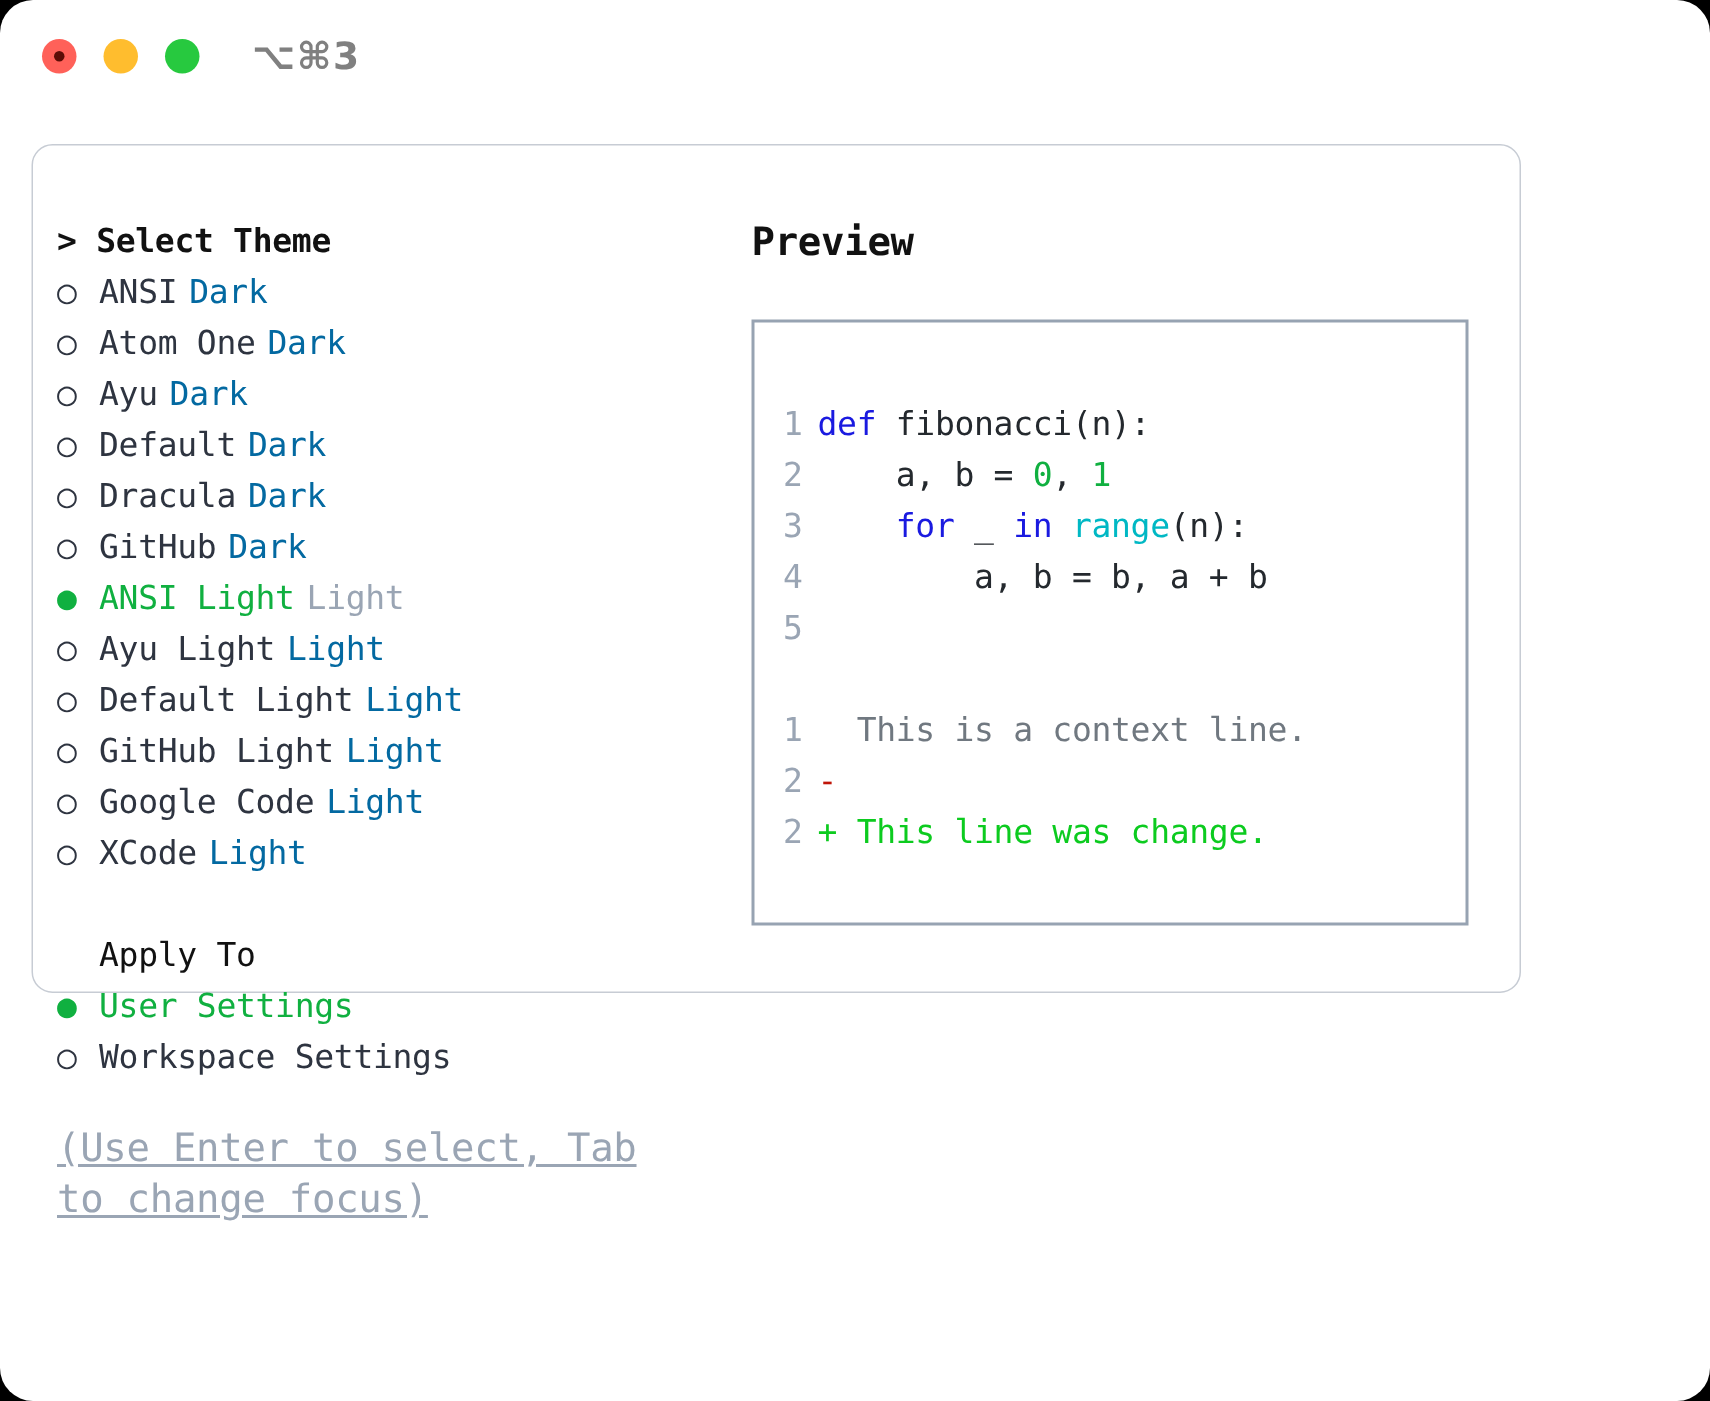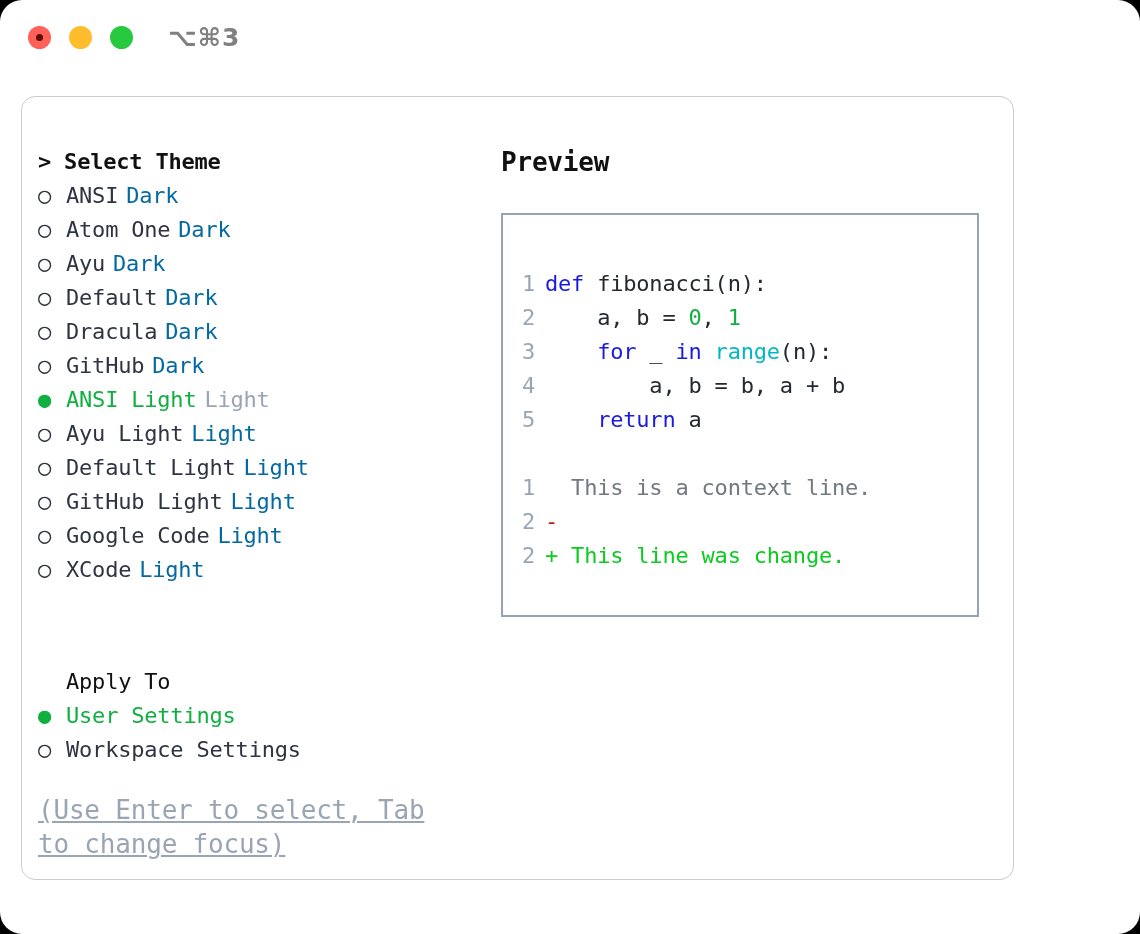--- a/index.html
+++ b/index.html
@@ -72,21 +72,21 @@
     letter-spacing: 1px;
     line-height: 32px;
   }
 
   
   .card {
     position: absolute;
     left: 21px;
     top: 96px;
     width: 993px;
-    height: 784px;
+    height: 566px;
     box-sizing: border-box;
     border: 1.5px solid #c7ccd4;
     border-radius: 14px;
     background: #ffffff;
   }
 
   
   .left-pane {
     position: absolute;
     left: 16px;
@@ -98,21 +98,20 @@
     font-size: 22px;
     font-weight: 700;
     color: #111111;
     line-height: 34px;
     white-space: pre;
     letter-spacing: -0.2px;
   }
   .section-title.plain {
     font-weight: 400;
     padding-left: 28px;
-    margin-top: 44px;
   }
 
   .opt-row {
     display: flex;
     align-items: baseline;
     font-size: 22px;
     line-height: 34px;
     color: #2e3440;
     white-space: pre;
     letter-spacing: -0.2px;
@@ -247,21 +246,21 @@
 
     <div class="right-pane">
       <div class="preview-title">Preview</div>
 
       <div class="preview-box">
         <div id="code-block">
             <div class="code-line"><span class="gutter">1</span><span class="code-text"><span class="tok-kw">def</span><span class="tok-plain"> fibonacci(n):</span></span></div>
             <div class="code-line"><span class="gutter">2</span><span class="code-text"><span class="tok-plain">    a, b = </span><span class="tok-num">0</span><span class="tok-plain">, </span><span class="tok-num">1</span></span></div>
             <div class="code-line"><span class="gutter">3</span><span class="code-text"><span class="tok-plain">    </span><span class="tok-kw">for</span><span class="tok-plain"> _ </span><span class="tok-kw">in</span><span class="tok-plain"> </span><span class="tok-fn">range</span><span class="tok-plain">(n):</span></span></div>
             <div class="code-line"><span class="gutter">4</span><span class="code-text"><span class="tok-plain">        a, b = b, a + b</span></span></div>
-            <div class="code-line"><span class="gutter">5</span><span class="code-text"><span class="tok-plain">    </span><span class="tok-kw">return</span><span class="tok-plain"> a</span></span></div>
+            <div class="code-line"><span class="gutter">5</span></div>
           </div>
         <div class="diff-gap"></div>
         <div id="diff-block">
             <div class="code-line"><span class="gutter">1</span><span class="diff-context">  </span><span class="diff-context">This is a context line.</span></div>
             <div class="code-line"><span class="gutter">2</span><span class="diff-del">- </span></div>
             <div class="code-line"><span class="gutter">2</span><span class="diff-add">+ </span><span class="diff-add">This line was change.</span></div>
           </div>
       </div>
     </div>
 

